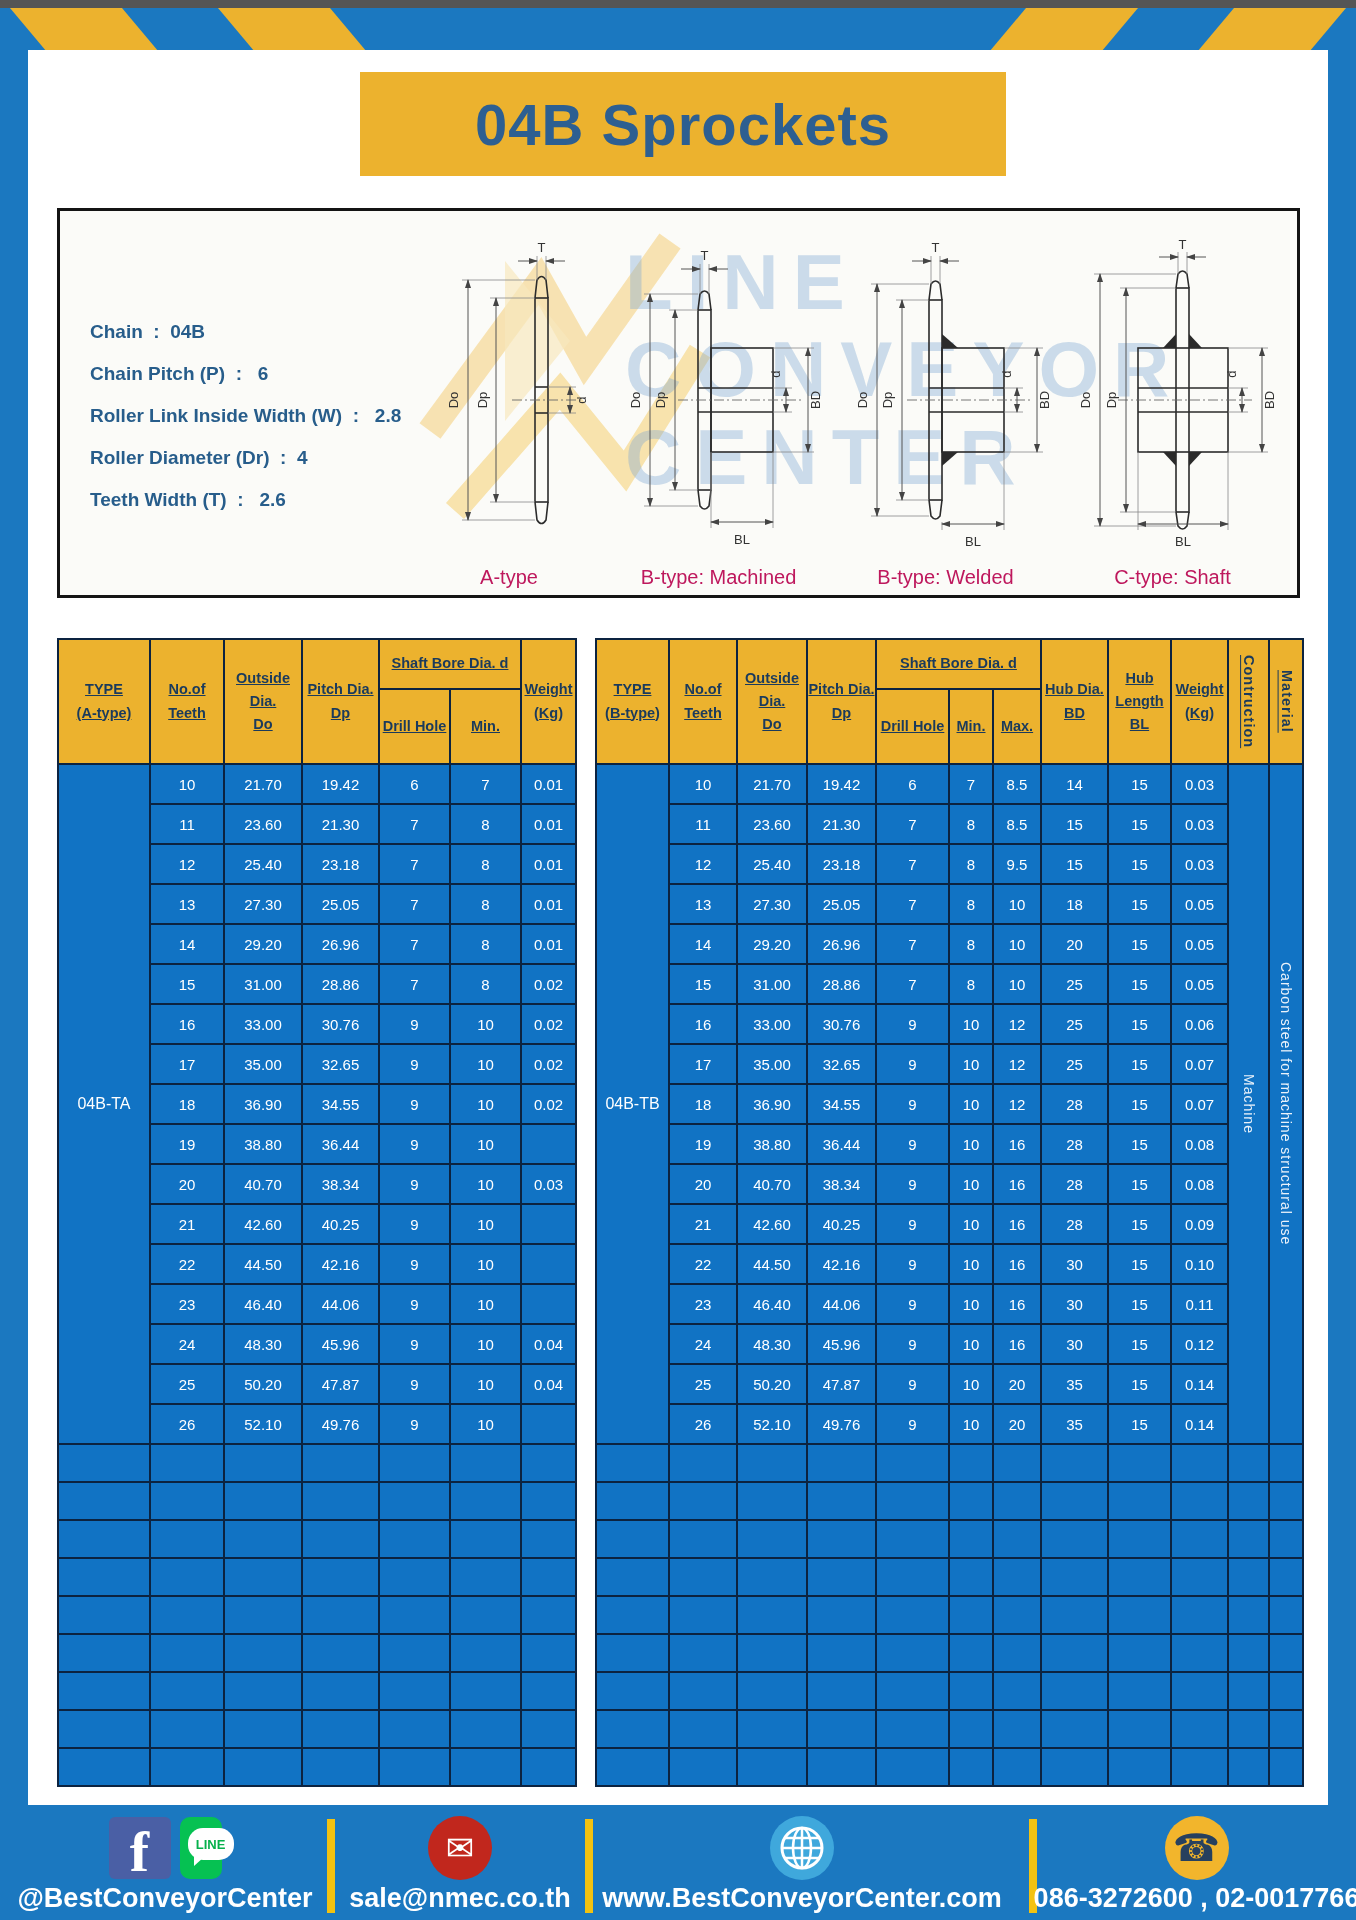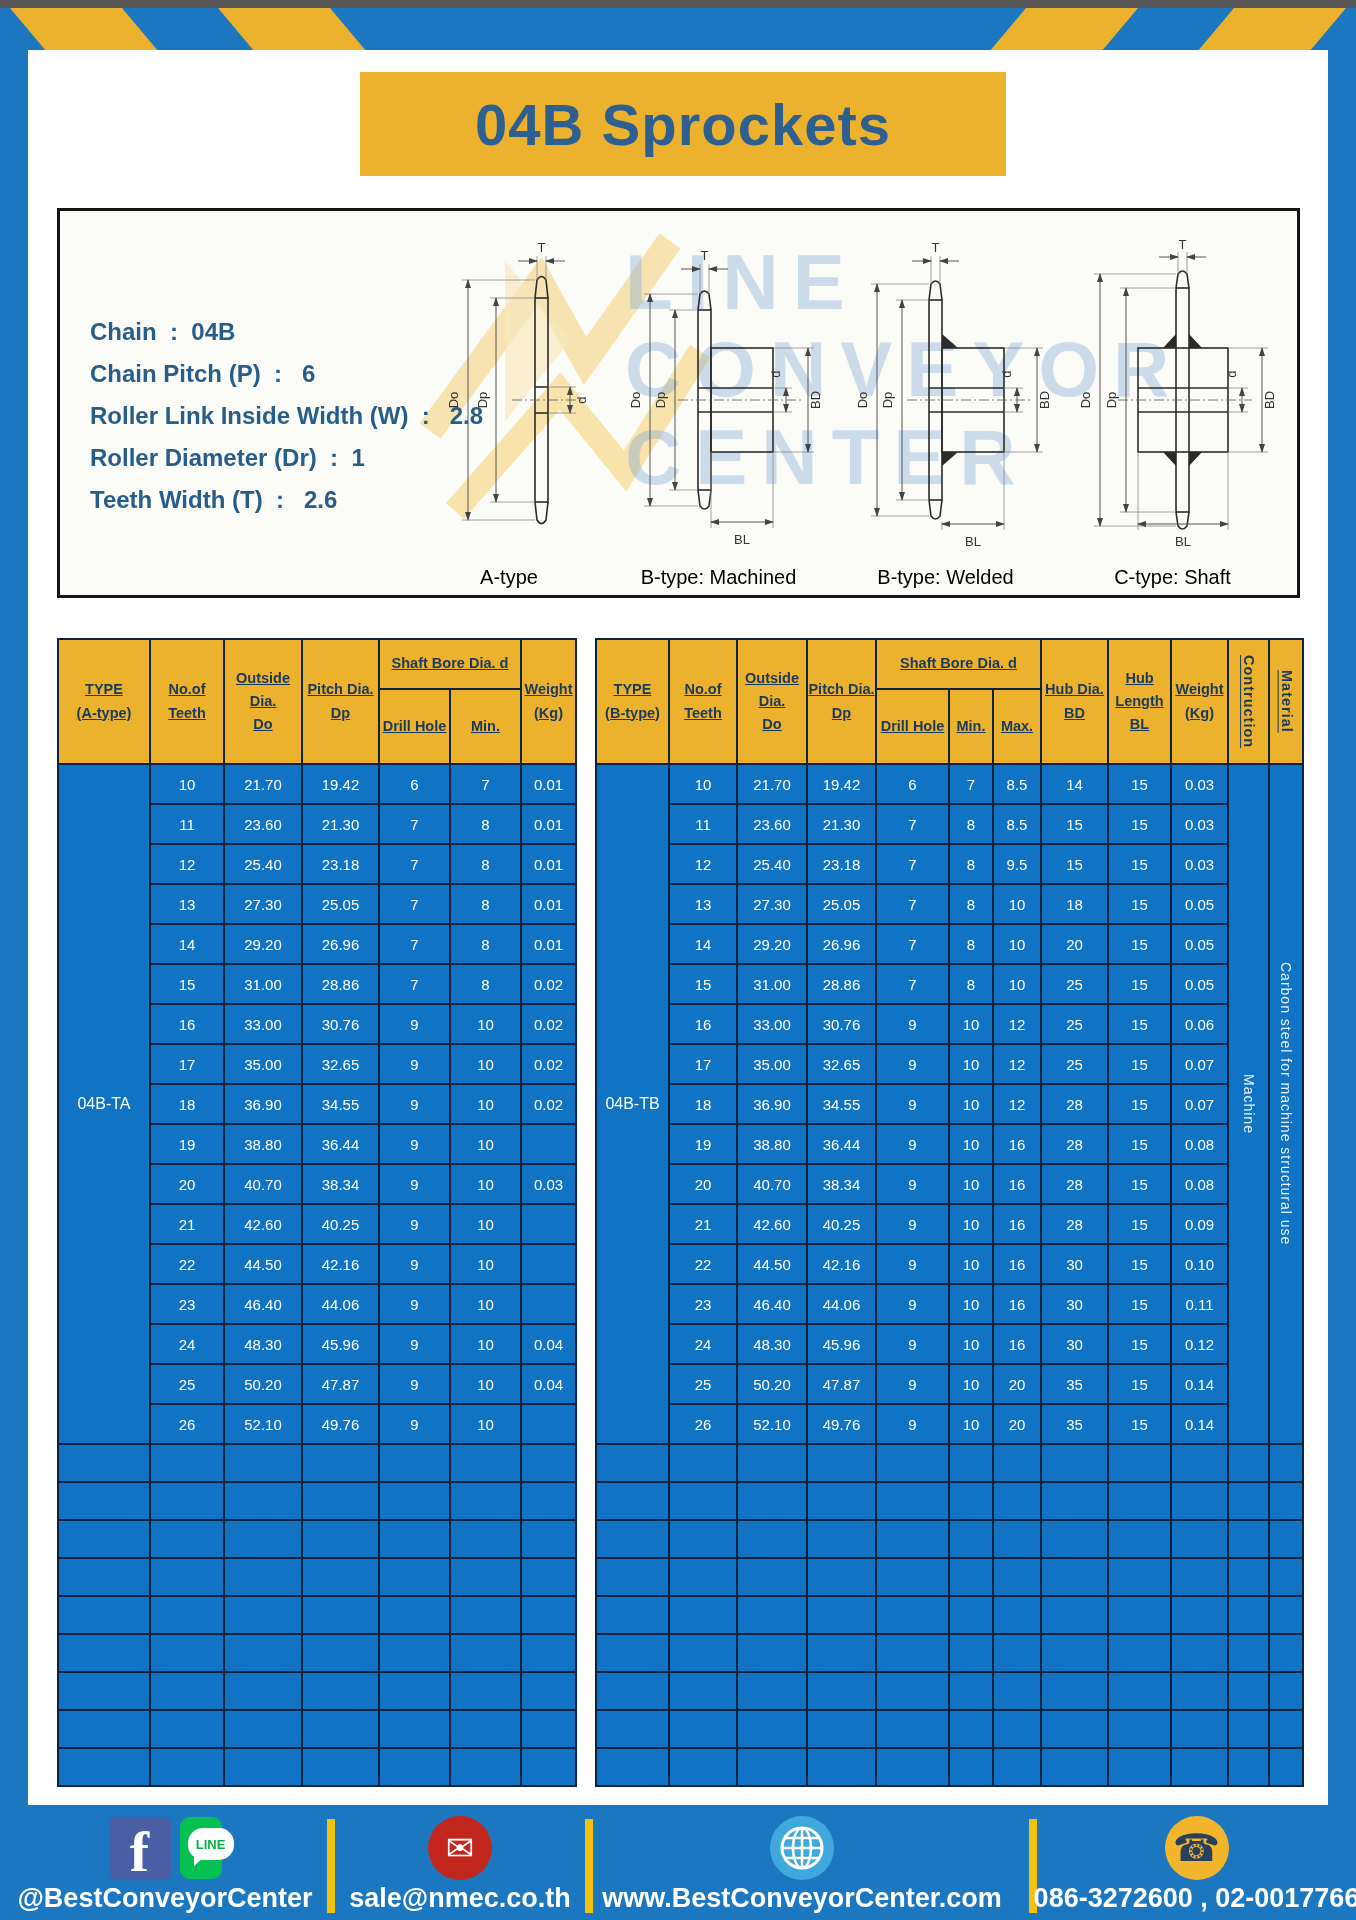--- a/index.html
+++ b/index.html
@@ -19,24 +19,24 @@
                display:flex; align-items:center; justify-content:center; }
   .title-box .t { font-size:58px; font-weight:bold; color:#2d5f91; letter-spacing:1px; }
 
   
   .spec-panel { position:absolute; left:57px; top:200px; width:1243px; height:390px; background:#fbfbf8;
                 border:3px solid #141414; overflow:hidden; }
   .wm-text { position:absolute; left:565px; top:28px; z-index:0; color:rgba(125,168,210,0.38);
              font-weight:bold; font-size:78px; letter-spacing:14px; line-height:1.12; }
   .wm-logo { position:absolute; left:350px; top:10px; z-index:0; opacity:.55; }
   .spec-lines { position:absolute; left:30px; top:100px; z-index:2; }
-  .spec-lines div { font-size:24px; font-weight:bold; color:#275d8b; line-height:42px; white-space:pre; }
+  .spec-lines div { font-size:19px; font-weight:bold; color:#275d8b; line-height:42px; white-space:pre; }
   .drawings { position:absolute; right:12px; bottom:6px; display:flex; align-items:flex-end; gap:2px; z-index:1; }
   .drawing { text-align:center; }
-  .drawing .lbl { font-size:20px; color:#000000; margin-top:0px; }
+  .drawing .lbl { font-size:20px; color:#be185d; margin-top:0px; }
   .pl { fill:none; stroke:#2b2b2b; stroke-width:1.6; }
   .wf { fill:#2b2b2b; stroke:none; }
   .dim { stroke:#555; stroke-width:1; fill:none; }
   .ext { stroke:#888; stroke-width:0.8; }
   .cl  { stroke:#666; stroke-width:0.9; stroke-dasharray:10 3 2 3; }
   .dm  { font-size:13px; fill:#333; text-anchor:middle; font-family:"Liberation Sans",sans-serif; }
 
   
   table { border-collapse:collapse; table-layout:fixed; position:absolute; background:#1173c4; }
   #left-table  { left:57px;  top:630px; width:518px; }
@@ -94,21 +94,21 @@
     <div class="wm-text">
       <div>LINE</div>
       <div>CONVEYOR</div>
       <div>CENTER</div>
     </div>
 
     <div class="spec-lines">
       <div>Chain  :  04B</div>
       <div>Chain Pitch (P)  :   6</div>
       <div>Roller Link Inside Width (W)  :   2.8</div>
-      <div>Roller Diameter (Dr)  :  1</div>
+      <div>Roller Diameter (Dr)  :  4</div>
       <div>Teeth Width (T)  :   2.6</div>
     </div>
 
     <div class="drawings">
 
       <div class="drawing">
         <svg width="190" height="322" viewBox="0 0 190 322">
           <defs>
             <marker id="ar" markerWidth="9" markerHeight="8" refX="8" refY="4" orient="auto-start-reverse">
               <path d="M0,1 L9,4 L0,7 Z" fill="#444"></path>

